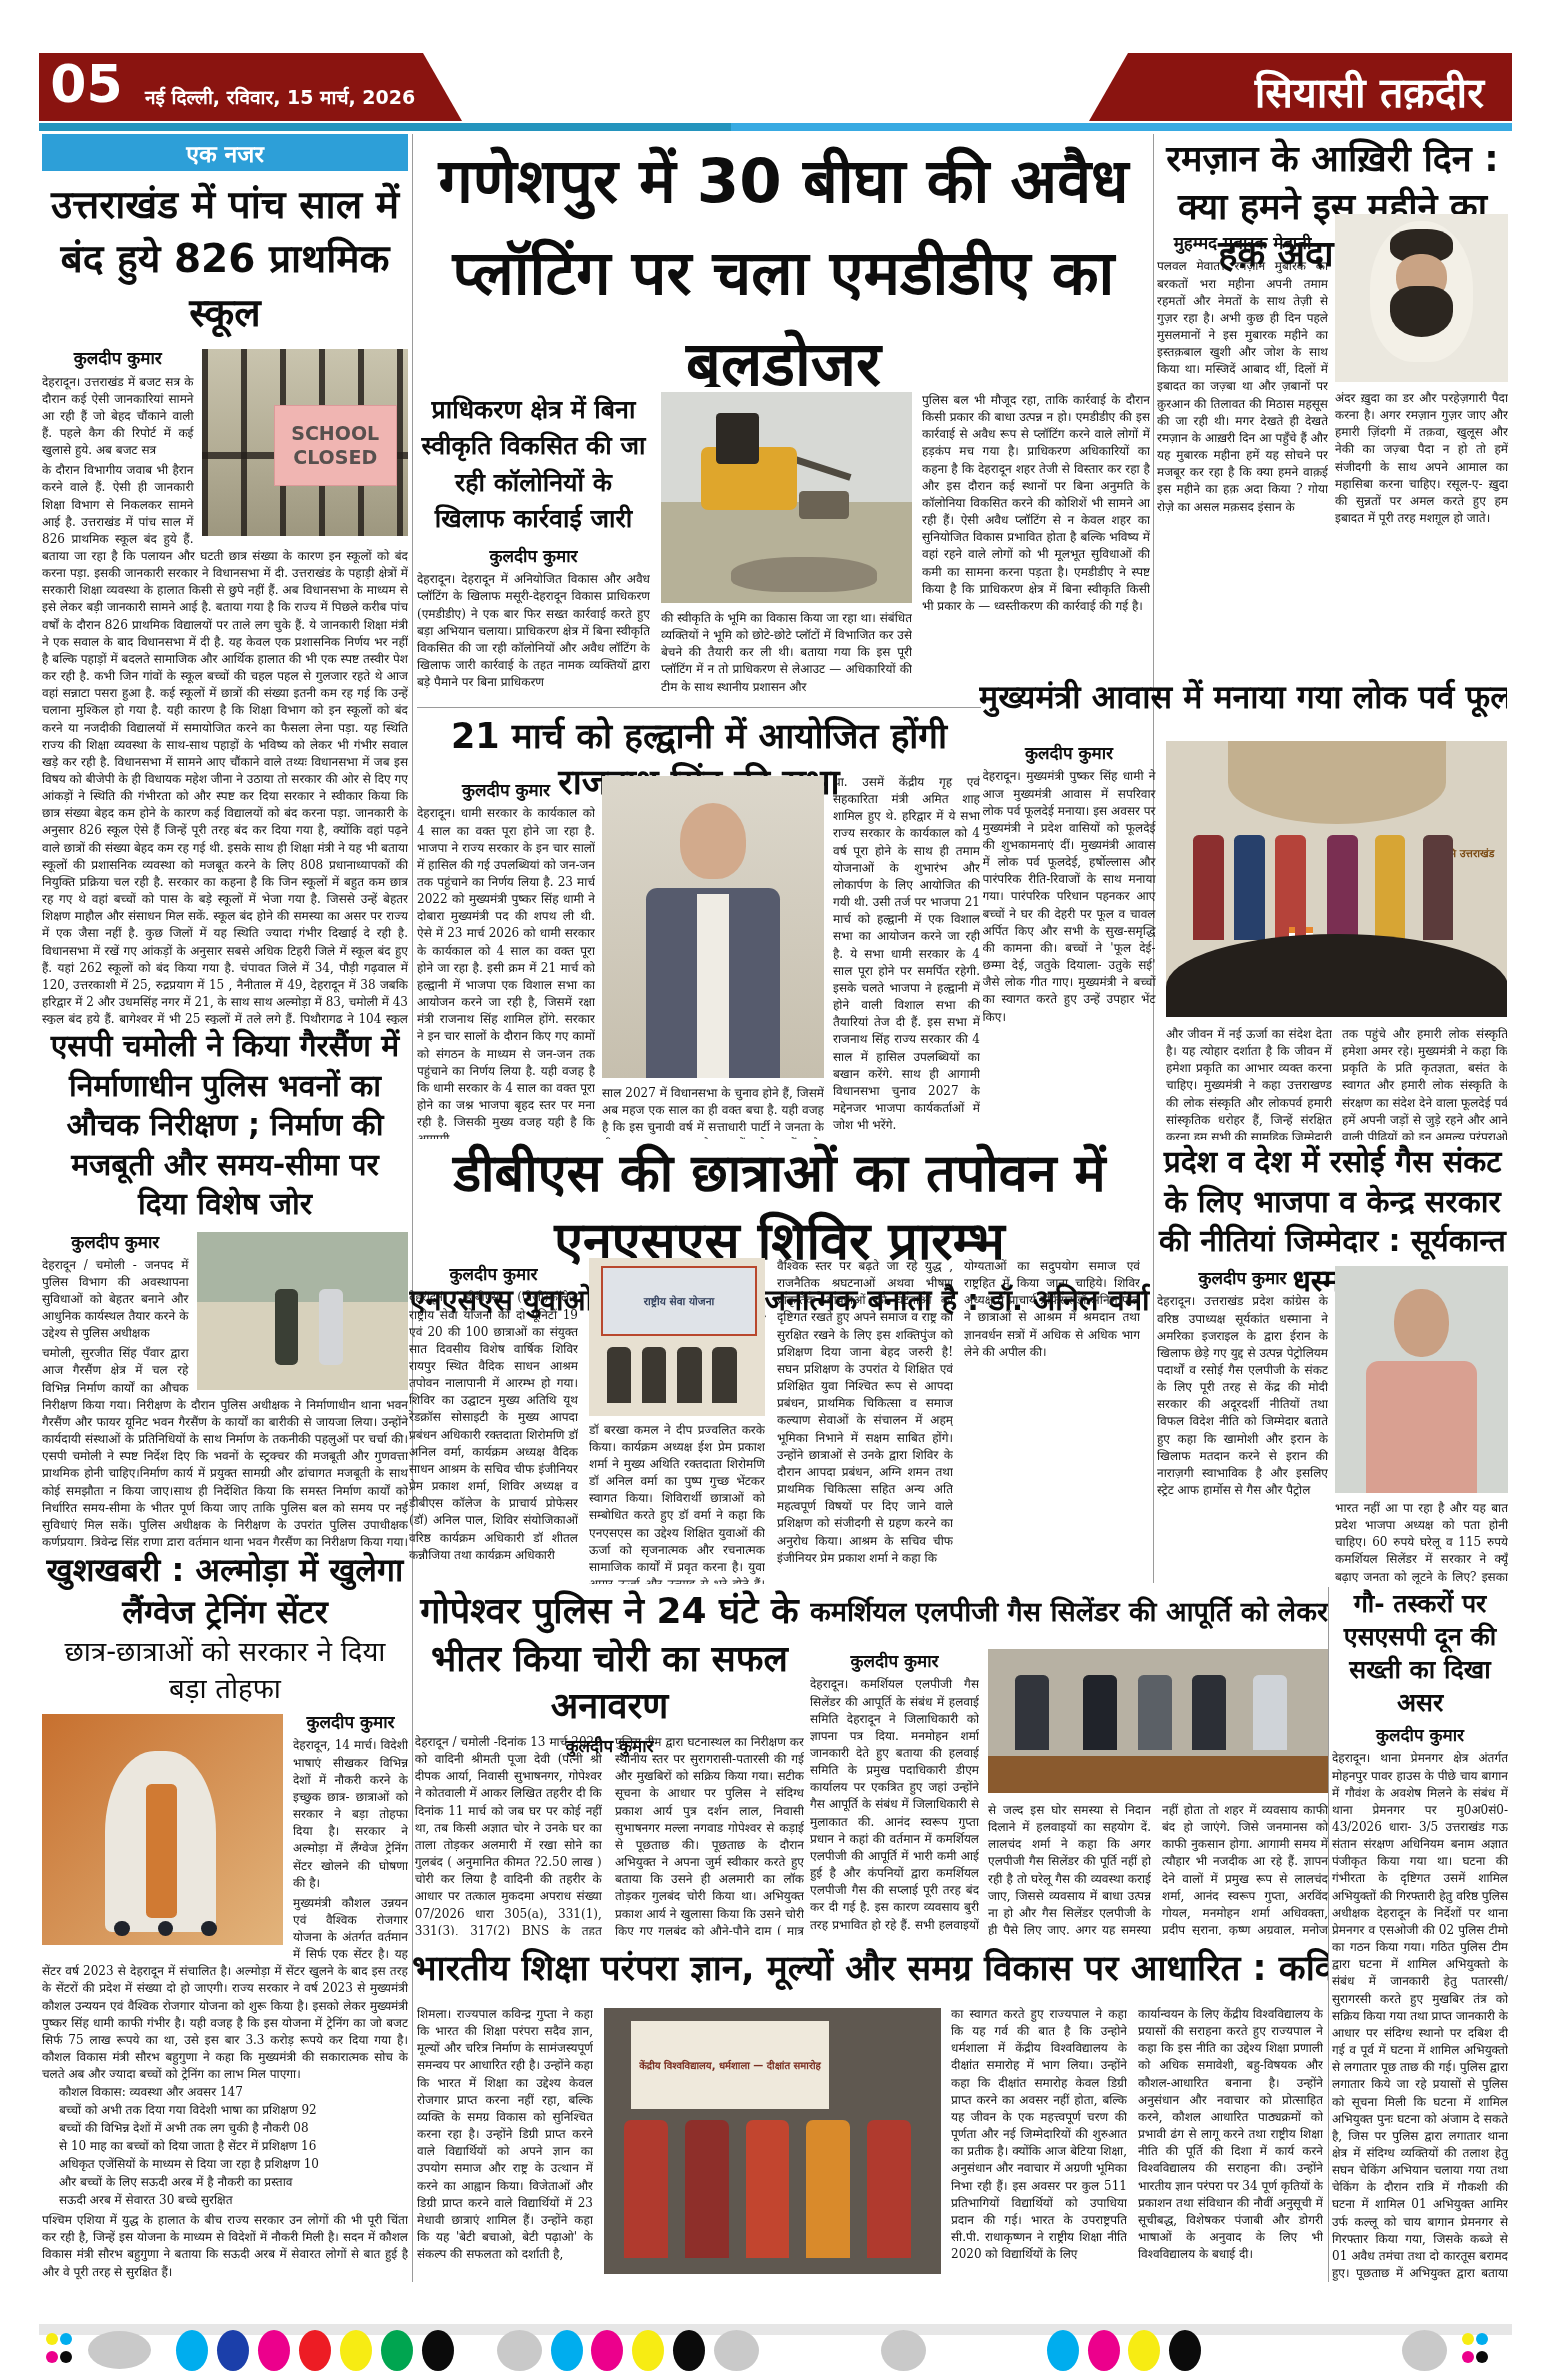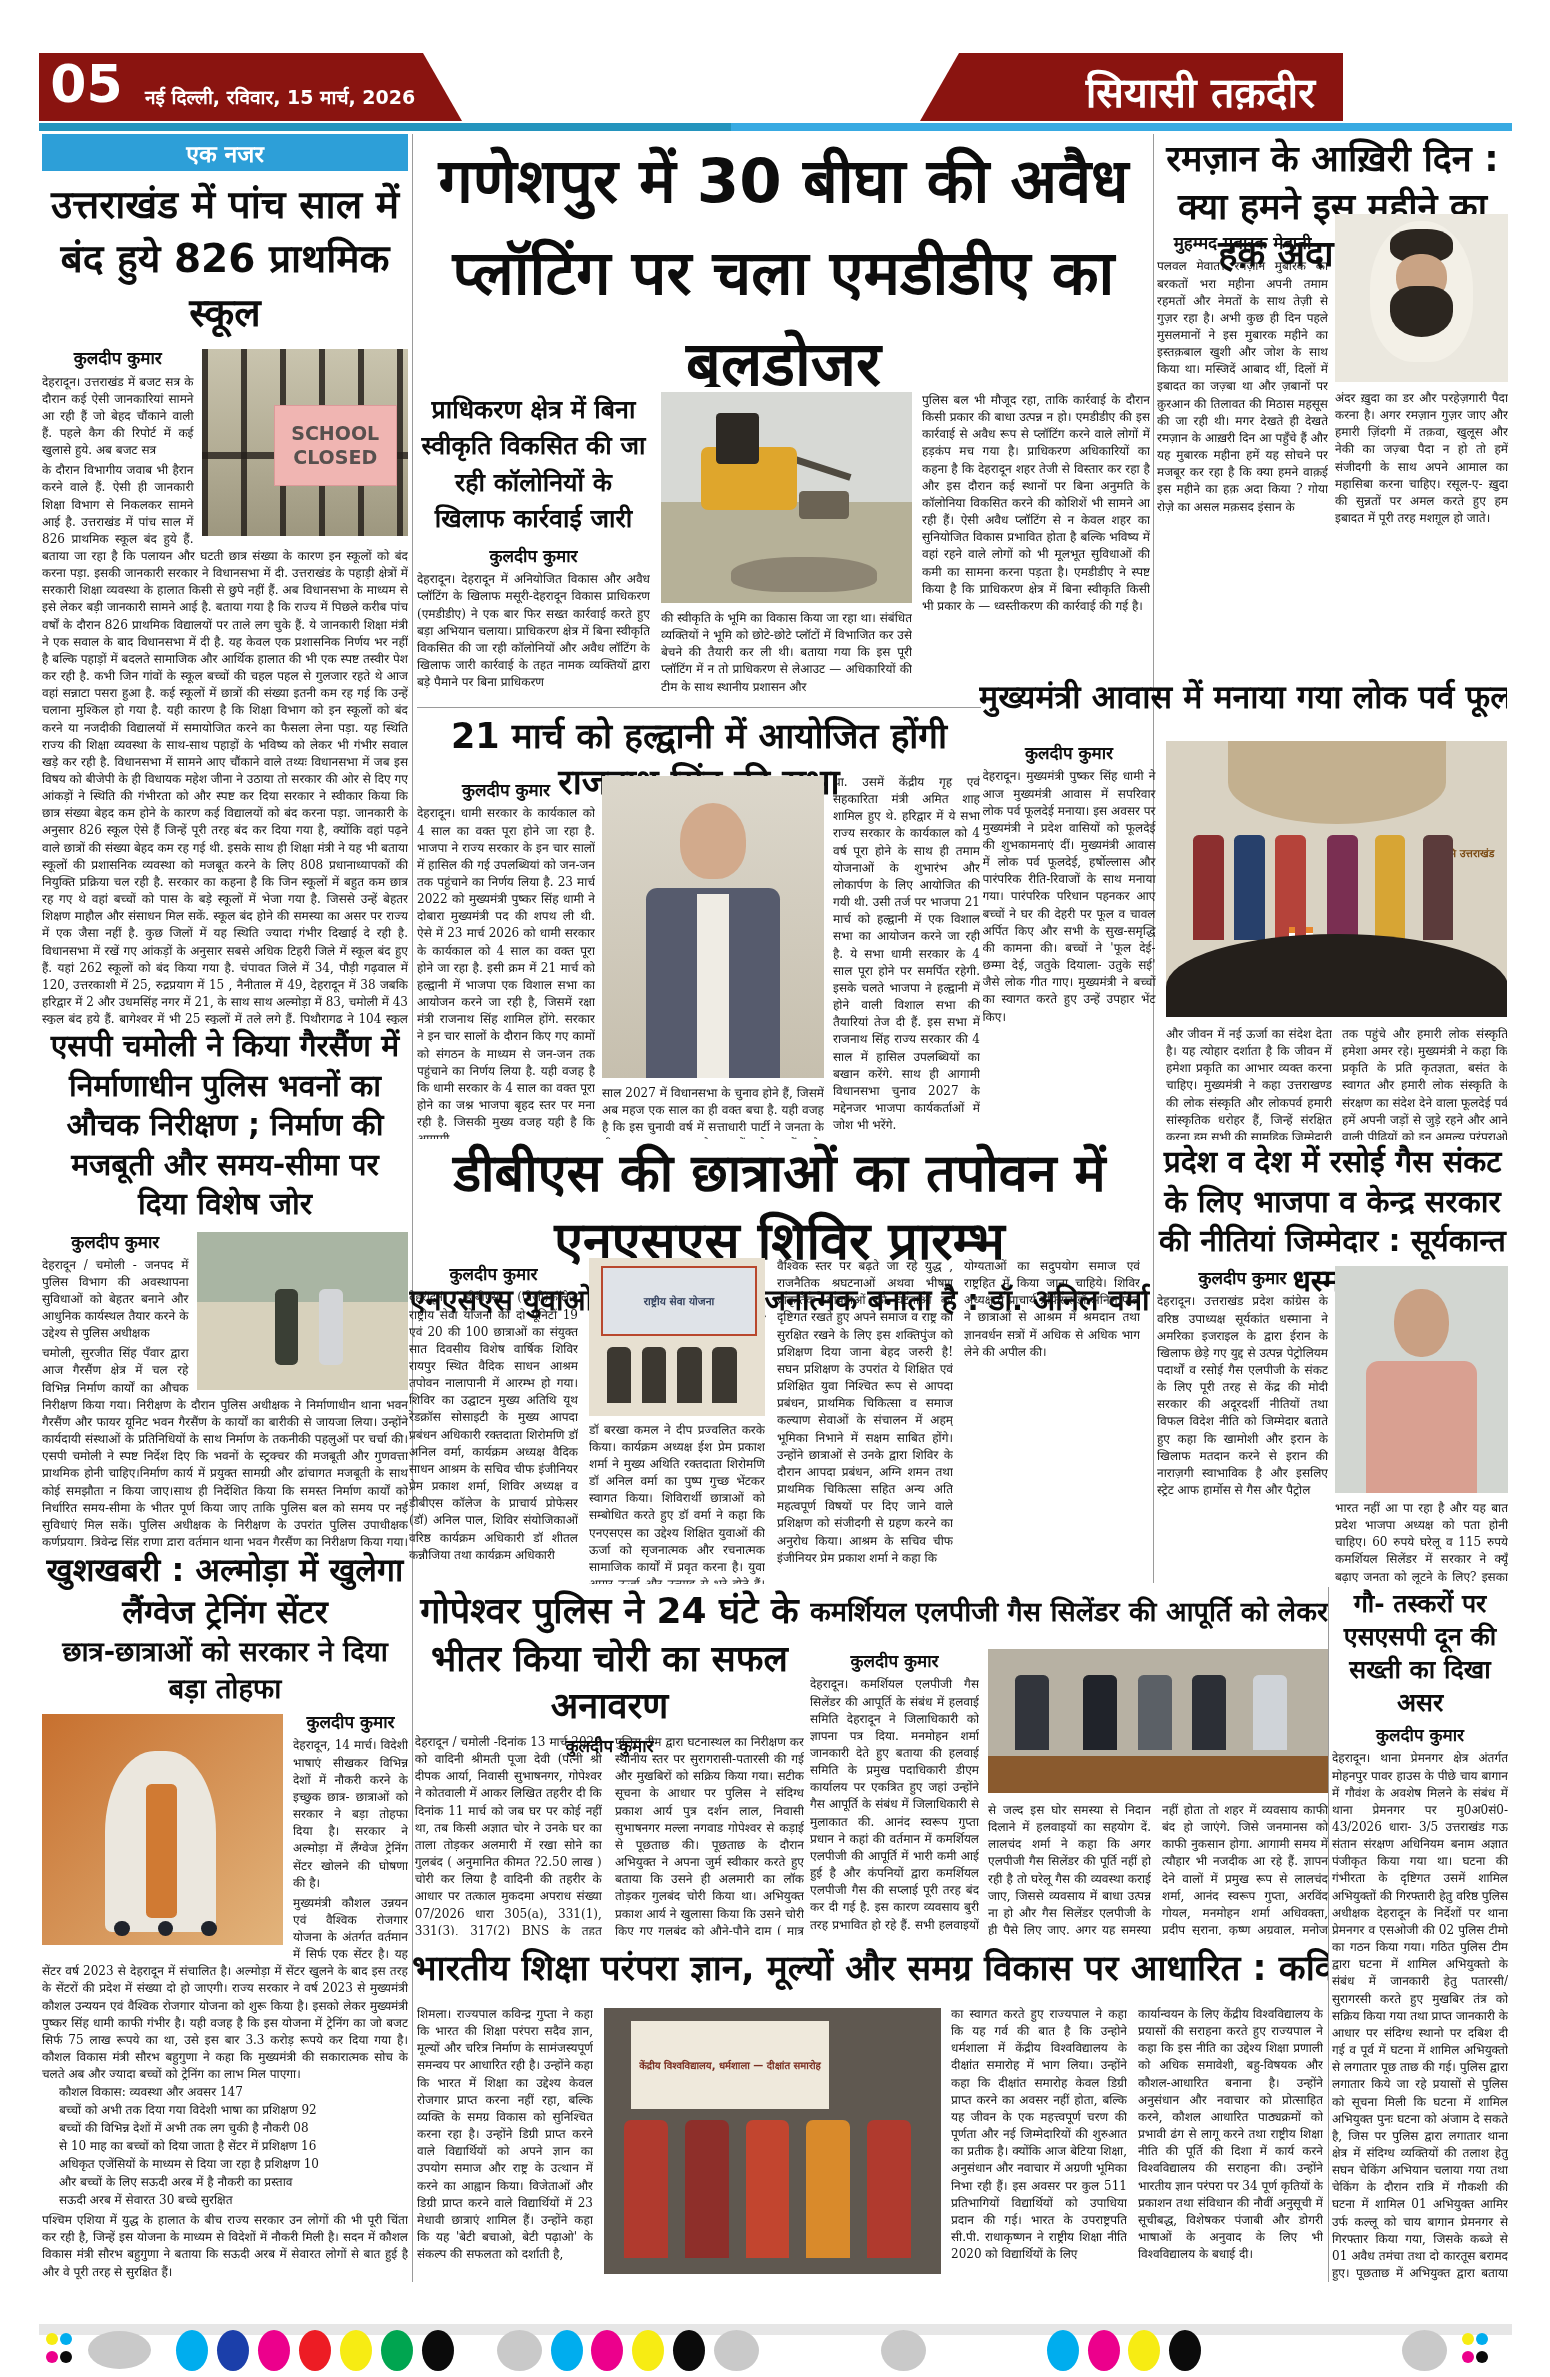--- a/index.html
+++ b/index.html
@@ -1,20 +1,20 @@
 <!DOCTYPE html>
 <html style="font-size:11.3px"><head>
 <meta charset="utf-8">
 <style>
   html,body{margin:0;padding:0;}
   body{width:1550px;height:2377px;background:#ffffff;font-family:"DejaVu Sans",sans-serif;}
   #page{position:relative;width:1550px;height:2377px;background:#fff;overflow:hidden;}
 
   
-  .masthead{position:absolute;top:53px;left:39px;width:1304px;height:68px;}
+  .masthead{position:absolute;top:53px;left:39px;width:1473px;height:68px;}
   .plate{position:absolute;top:0;height:68px;background:#8a1410;color:#fff;}
   .plate-left{left:0;width:423px;clip-path:polygon(0 0,calc(100% - 39px) 0,100% 100%,0 100%);}
   .plate-right{right:0;width:423px;clip-path:polygon(39px 0,100% 0,100% 100%,0 100%);}
   .page-num{position:absolute;left:11.3px;top:1.4px;font-size:52px;font-weight:700;color:#fff;}
   .page-date{position:absolute;left:106px;bottom:11.3px;font-size:19px;color:#fff;font-weight:600;}
   .section-title{position:absolute;left:423px;right:423px;top:11.3px;text-align:center;font-size:33px;font-weight:800;color:#1c7ec6;}
   .masthead-title{position:absolute;right:28px;top:10px;font-size:41px;font-weight:800;color:#fff;}
   .top-rule{position:absolute;top:123px;left:39px;width:1473px;height:7.8px;
     background:linear-gradient(to right,#2494bd 0%,#2494bd 47%,#38aae2 47%,#38aae2 100%);}
 
@@ -83,21 +83,21 @@
     display:flex;align-items:center;justify-content:center;}
   .blk-eknazar span{color:#fff;font-size:23px;font-weight:800;}
   .blk-school{top:178px;left:42px;width:366px;height:846px;}
   .blk-school .hl{font-size:39px;line-height:1.38;}
   .blk-school .photo{float:right;width:206px;height:187px;margin:2.8px 0 5.6px 8.5px;}
   .blk-spchamoli{top:1026px;left:42px;width:366px;height:520px;}
   .blk-spchamoli .hl{font-size:30px;}
   .blk-spchamoli .photo{float:right;width:211px;height:158px;margin:2.8px 0 5.6px 8.5px;}
   .blk-almora{top:1549px;left:42px;width:366px;height:733px;}
   .blk-almora .hl1{font-size:32px;}
-  .blk-almora .hl2{font-size:27.5px;font-weight:700;}
+  .blk-almora .hl2{font-size:27.5px;font-weight:400;}
   .blk-almora .photo{float:left;width:241px;height:231px;margin:4.2px 10px 5.6px 0;}
   .stats{font-family:"DejaVu Serif",serif;font-size:12px;line-height:1.5;color:#161616;}
   .stats div{padding-left:17px;}
 
   
   .blk-mdda-head{top:135px;left:417px;width:733px;height:252px;}
   .blk-mdda-head .hl{font-size:61px;line-height:1.5;}
   .blk-mdda{top:392px;left:417px;width:733px;height:318px;}
   .mdda-sub{font-size:25px;font-weight:800;text-align:center;line-height:1.45;color:#0d0d0d;margin-bottom:7px;}
   .blk-mdda .c1{left:0;top:0;width:233px;height:318px;}

